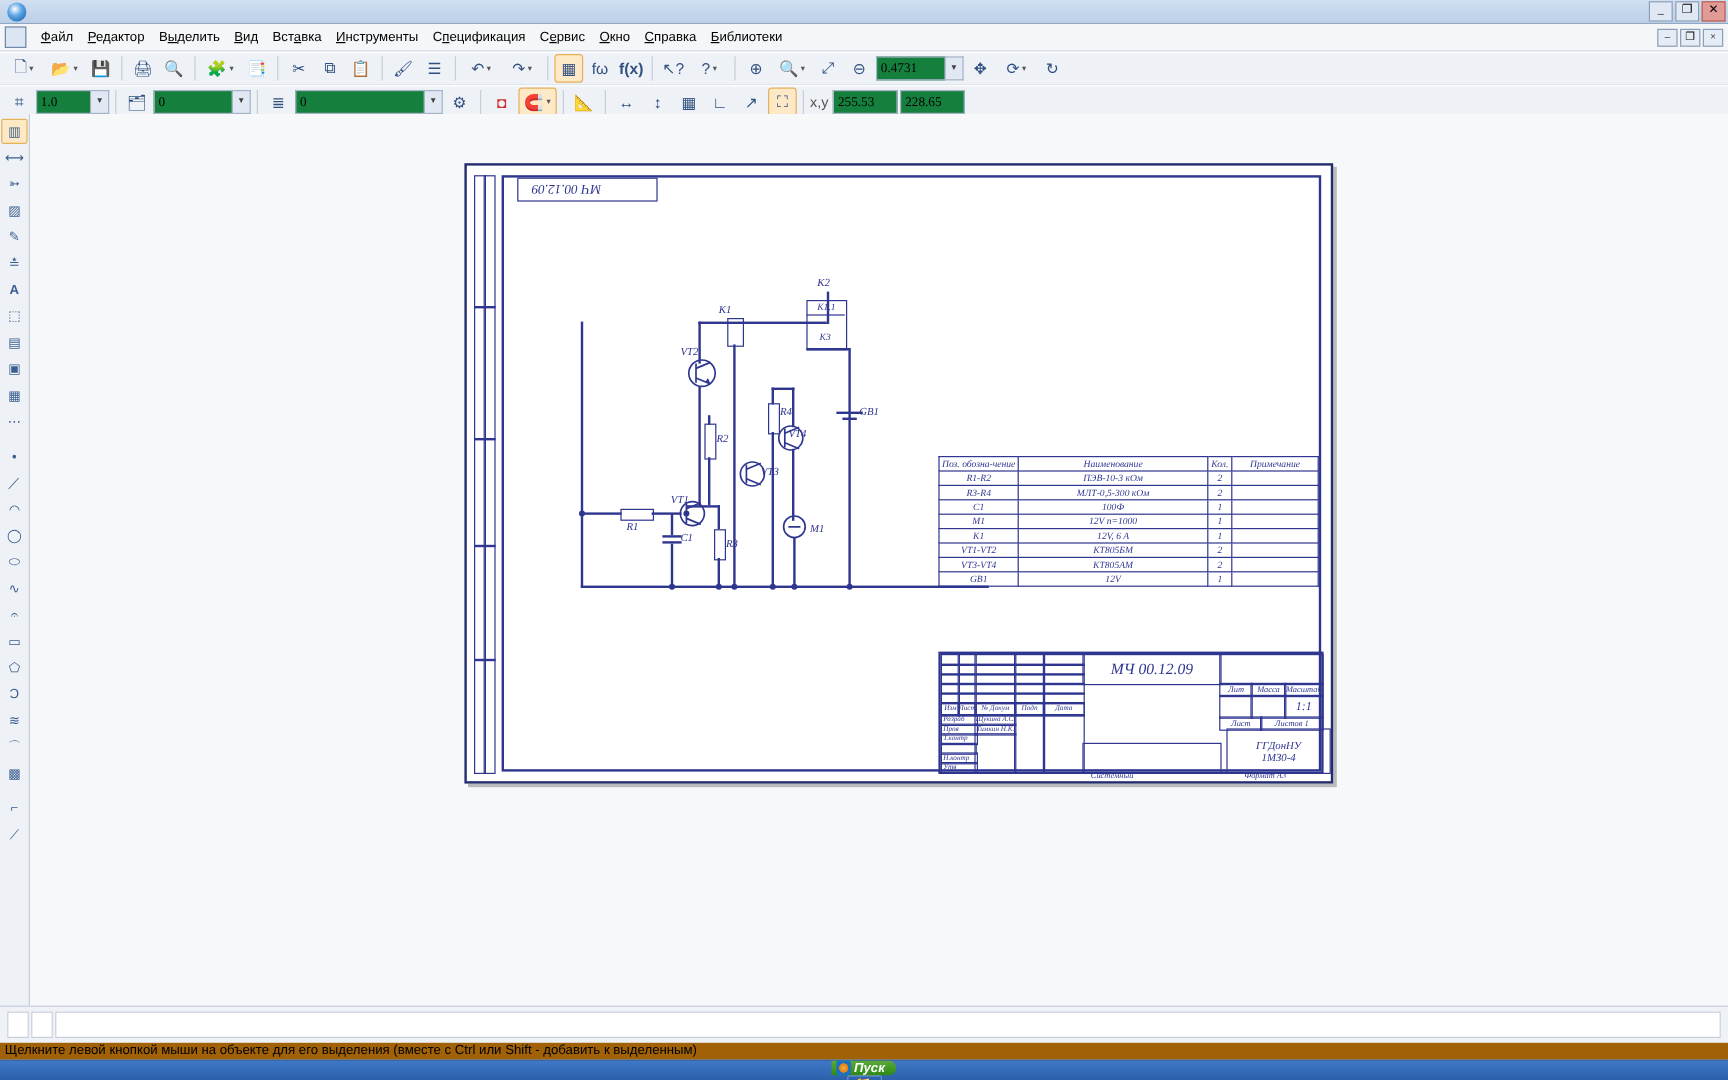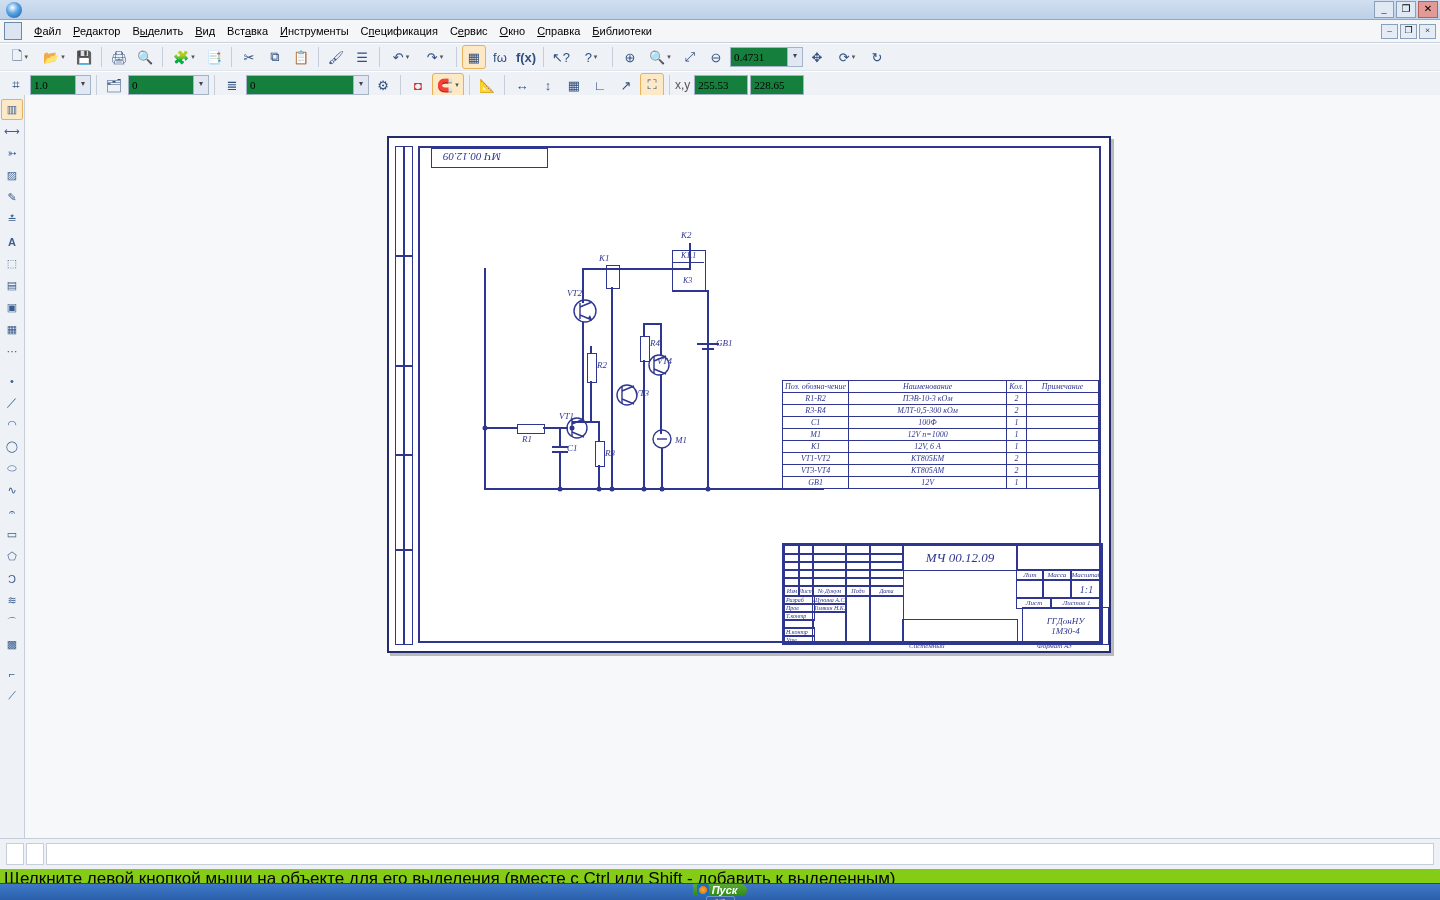--- a/index.html
+++ b/index.html
@@ -57,21 +57,21 @@
   .stamp{position:absolute;border:2px solid #2f3690;}
   .stamp .cell{position:absolute;border:1px solid #2f3690;font:italic 8px Tahoma;color:#2f3690;display:flex;
     align-items:center;justify-content:center;}
   
   .propbar{position:absolute;left:0;right:0;bottom:31px;height:30px;background:#eef1f6;border-top:1px solid #c7ceda;
     display:flex;align-items:center;padding:0 6px;}
   .propbar .slot{height:20px;min-width:16px;border:1px solid #c7ceda;background:#fff;margin-right:2px;}
   .propbar .field{flex:1;height:20px;background:#fff;border:1px solid #c7ceda;}
   
   .statusbar{position:absolute;left:0;right:0;bottom:0;height:31px;}
-  .status-top{height:14px;background:#84cc16;padding:0 4px;font-size:17px;white-space:nowrap;overflow:hidden;}
+  .status-top{height:14px;background:#a16207;padding:0 4px;font-size:11px;white-space:nowrap;overflow:hidden;}
   .taskbar{height:17px;background:linear-gradient(#3e78c7,#2a5fa9);display:flex;align-items:center;color:#fff;
     font-size:11px;border-top:1px solid #1a4b8f;flex-direction:column;}
   .start{height:17px;padding:0 10px 0 4px;background:linear-gradient(#59a939,#2e8a15);border-radius:0 10px 10px 0;
     display:flex;align-items:center;gap:3px;font-weight:bold;font-style:italic;}
   .start::before{content:"";width:12px;height:12px;background:radial-gradient(circle,#f3b02e 0%,#e17a1a 45%,#1a71c4 47%,#1a71c4 100%);border-radius:2px;}
   .tray{margin-left:auto;height:29px;display:flex;align-items:center;gap:6px;padding:0 6px;
     background:linear-gradient(#4c84cf,#3265ab);font-size:10px;}
   .tbicon{width:27px;height:15px;border:1px solid rgba(255,255,255,.3);display:flex;align-items:center;justify-content:center;
     margin:0 1px;border-radius:2px;}
 </style>

